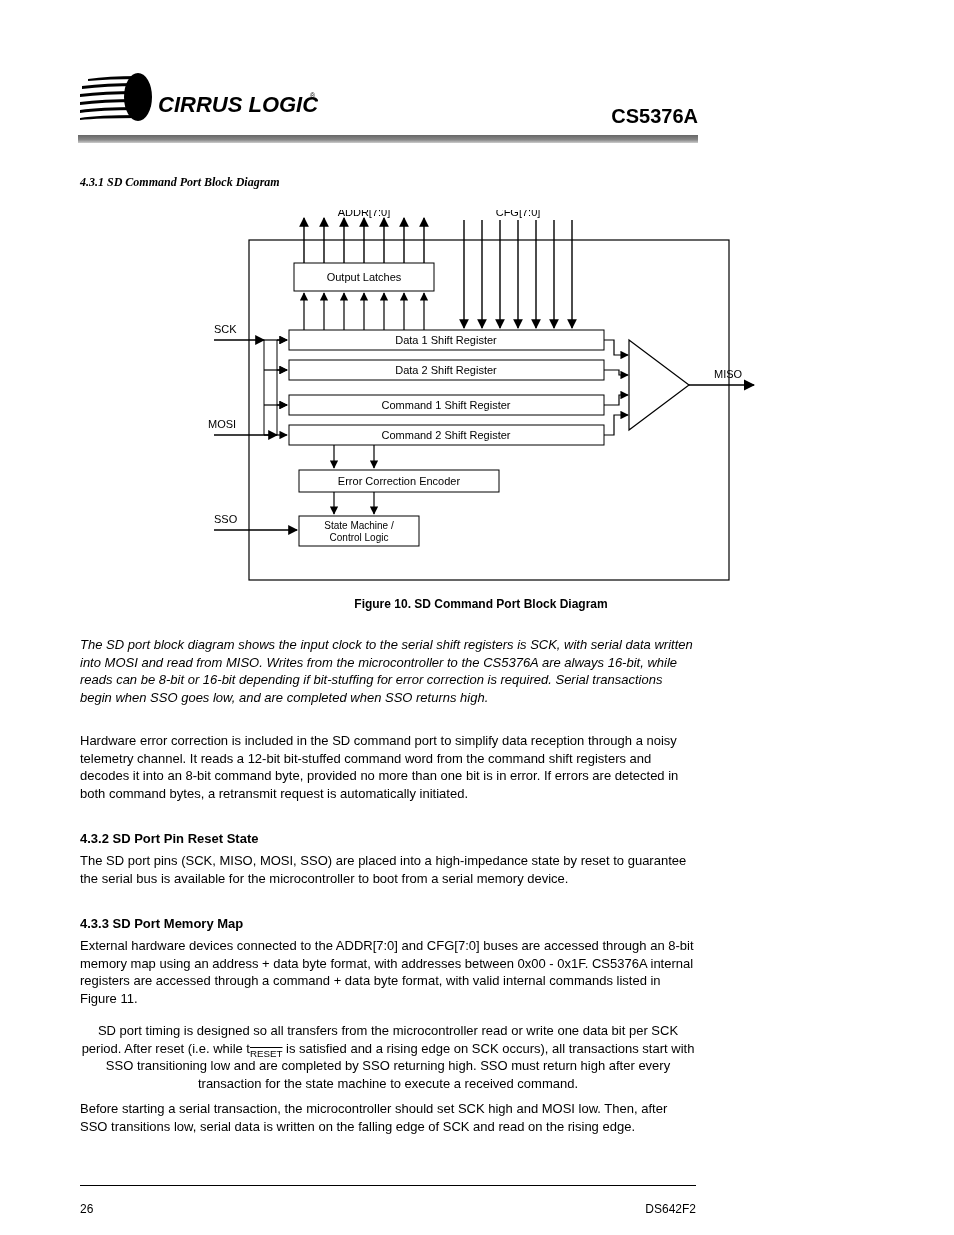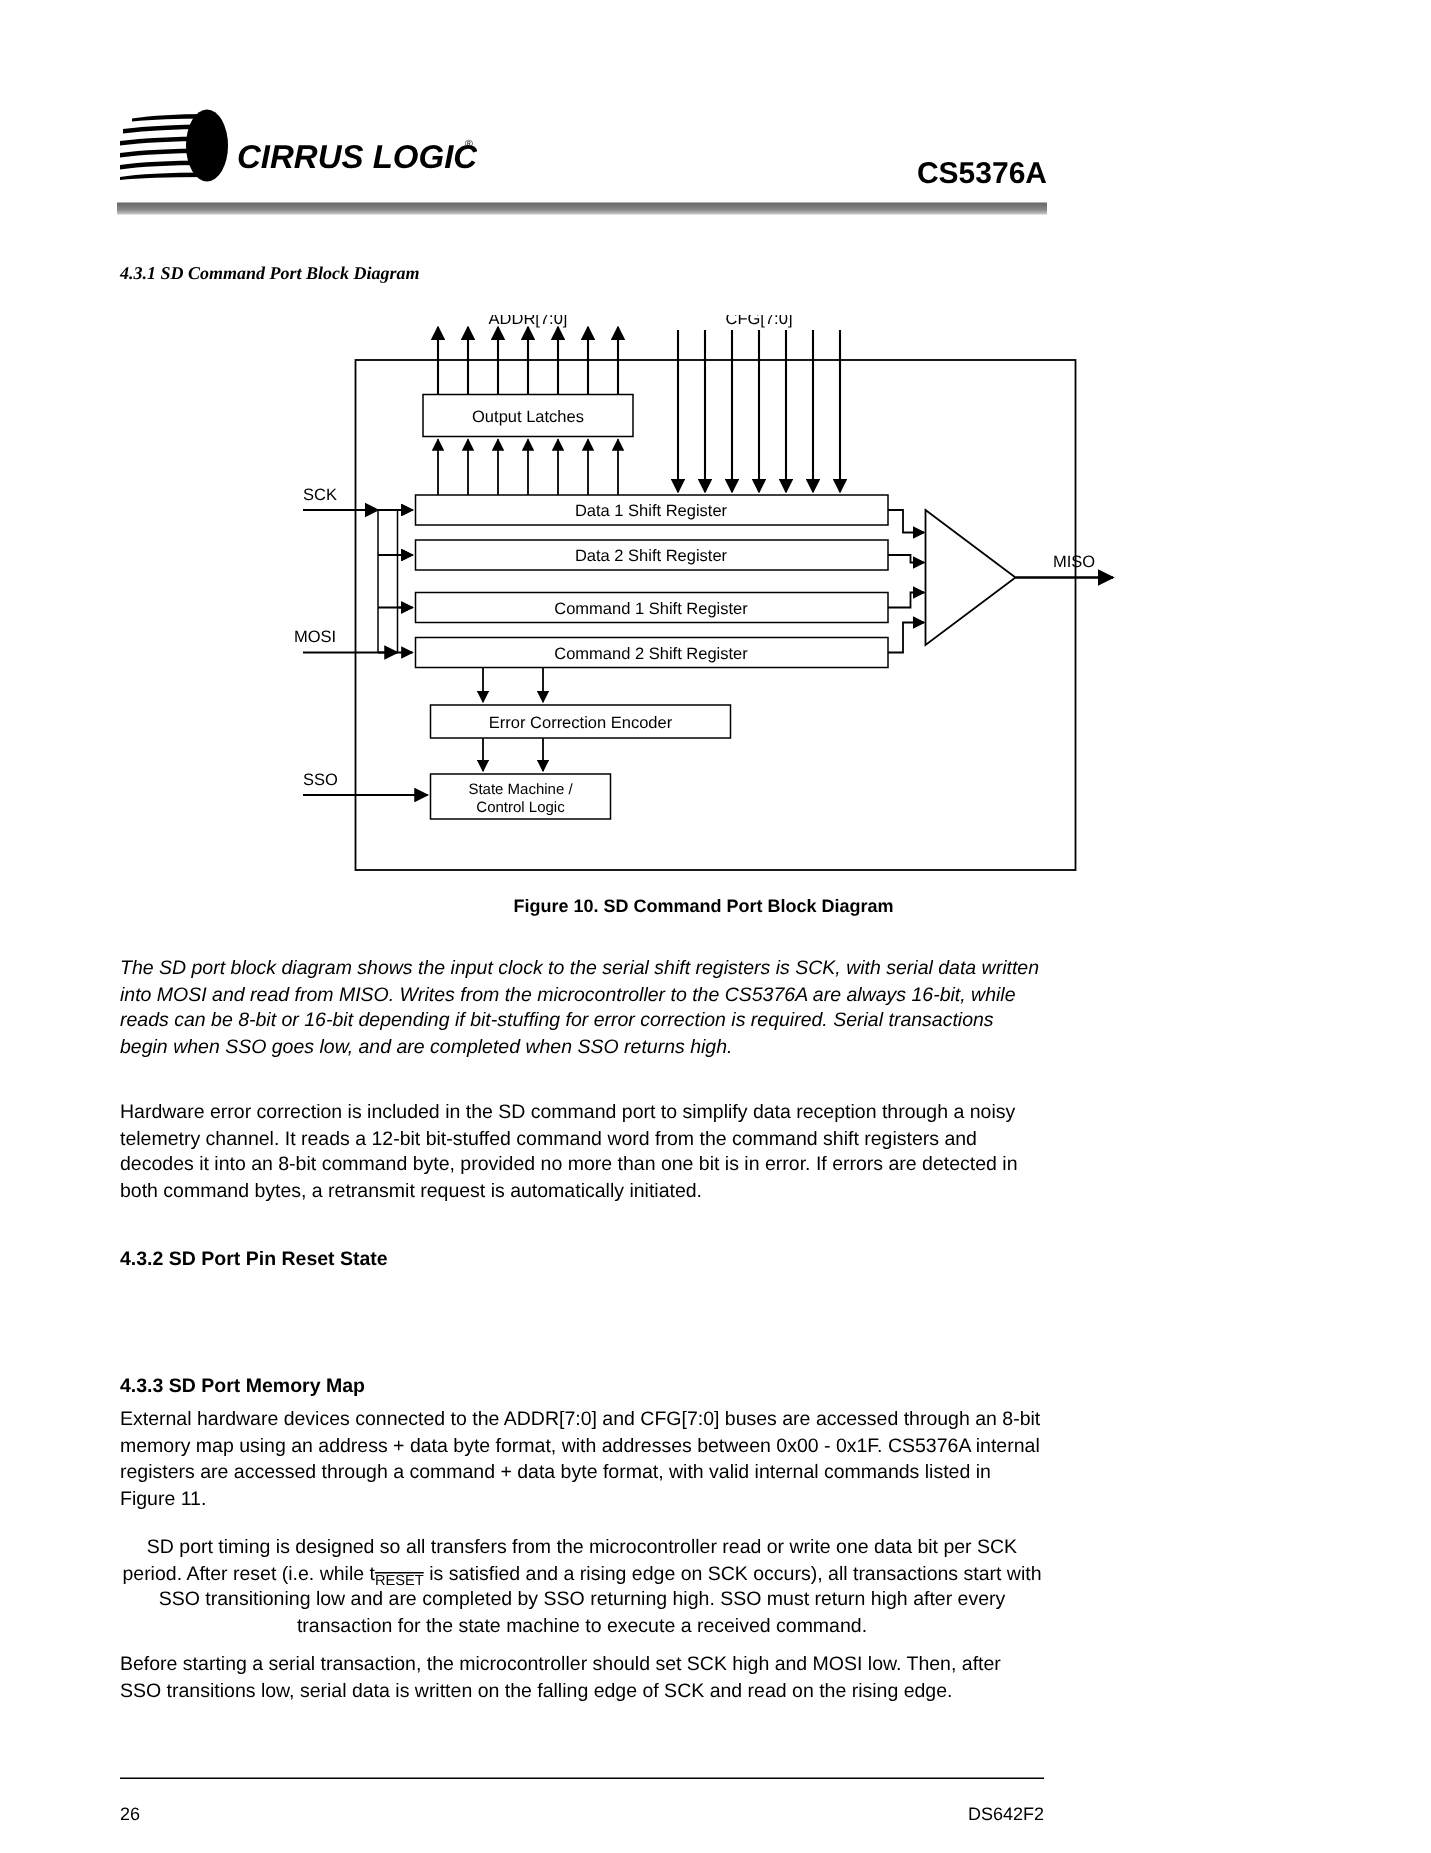--- a/index.html
+++ b/index.html
@@ -51,21 +51,21 @@
     position: absolute;
     left: 80px;
     top: 135px;
     font-size: 12px;
     font-weight: bold;
     font-style: italic;
     font-family: "Times New Roman", serif;
   }
   .figure-region {
     position: absolute;
-    left: 192px;
+    left: 204px;
     top: 170px;
     width: 555px;
     height: 410px;
   }
   .body-text {
     position: absolute;
     left: 80px;
     right: 80px;
     font-family: Arial, Helvetica, sans-serif;
     font-size: 13px;
@@ -228,20 +228,21 @@
       <line x1="485" y1="175" x2="550" y2="175" stroke="#000" stroke-width="1.6" marker-end="url(#ah)"></line>
 
       <text x="277" y="398" text-anchor="middle" font-size="12" font-weight="bold">Figure 10.  SD Command Port Block Diagram</text>
     </svg>
   </div>
 
   <div class="body-text para1">The SD port block diagram shows the input clock to the serial shift registers is SCK, with serial data written into MOSI and read from MISO. Writes from the microcontroller to the CS5376A are always 16-bit, while reads can be 8-bit or 16-bit depending if bit-stuffing for error correction is required. Serial transactions begin when SSO goes low, and are completed when SSO returns high.</div>
   <div class="body-text para2">Hardware error correction is included in the SD command port to simplify data reception through a noisy telemetry channel. It reads a 12-bit bit-stuffed command word from the command shift registers and decodes it into an 8-bit command byte, provided no more than one bit is in error. If errors are detected in both command bytes, a retransmit request is automatically initiated.</div>
 
   <div class="body-text subhead1">4.3.2 SD Port Pin Reset State</div>
+  <div class="body-text para3">The SD port pins (SCK, MISO, MOSI, SSO) are placed into a high-impedance state by reset to guarantee the serial bus is available for the microcontroller to boot from a serial memory device.</div>
 
   <div class="body-text subhead2">4.3.3 SD Port Memory Map</div>
   <div class="body-text para4">External hardware devices connected to the ADDR[7:0] and CFG[7:0] buses are accessed through an 8-bit memory map using an address + data byte format, with addresses between 0x00 - 0x1F. CS5376A internal registers are accessed through a command + data byte format, with valid internal commands listed in Figure 11.</div>
 
   <div class="body-text para5">
     SD port timing is designed so all transfers from the microcontroller read or write one data bit per SCK period. After reset (i.e. while t<sub><span class="overline">RESET</span></sub> is satisfied and a rising edge on SCK occurs), all transactions start with SSO transitioning low and are completed by SSO returning high. SSO must return high after every transaction for the state machine to execute a received command.
   </div>
   <div class="body-text para6">Before starting a serial transaction, the microcontroller should set SCK high and MOSI low. Then, after SSO transitions low, serial data is written on the falling edge of SCK and read on the rising edge.</div>
 
   <div class="footer">

